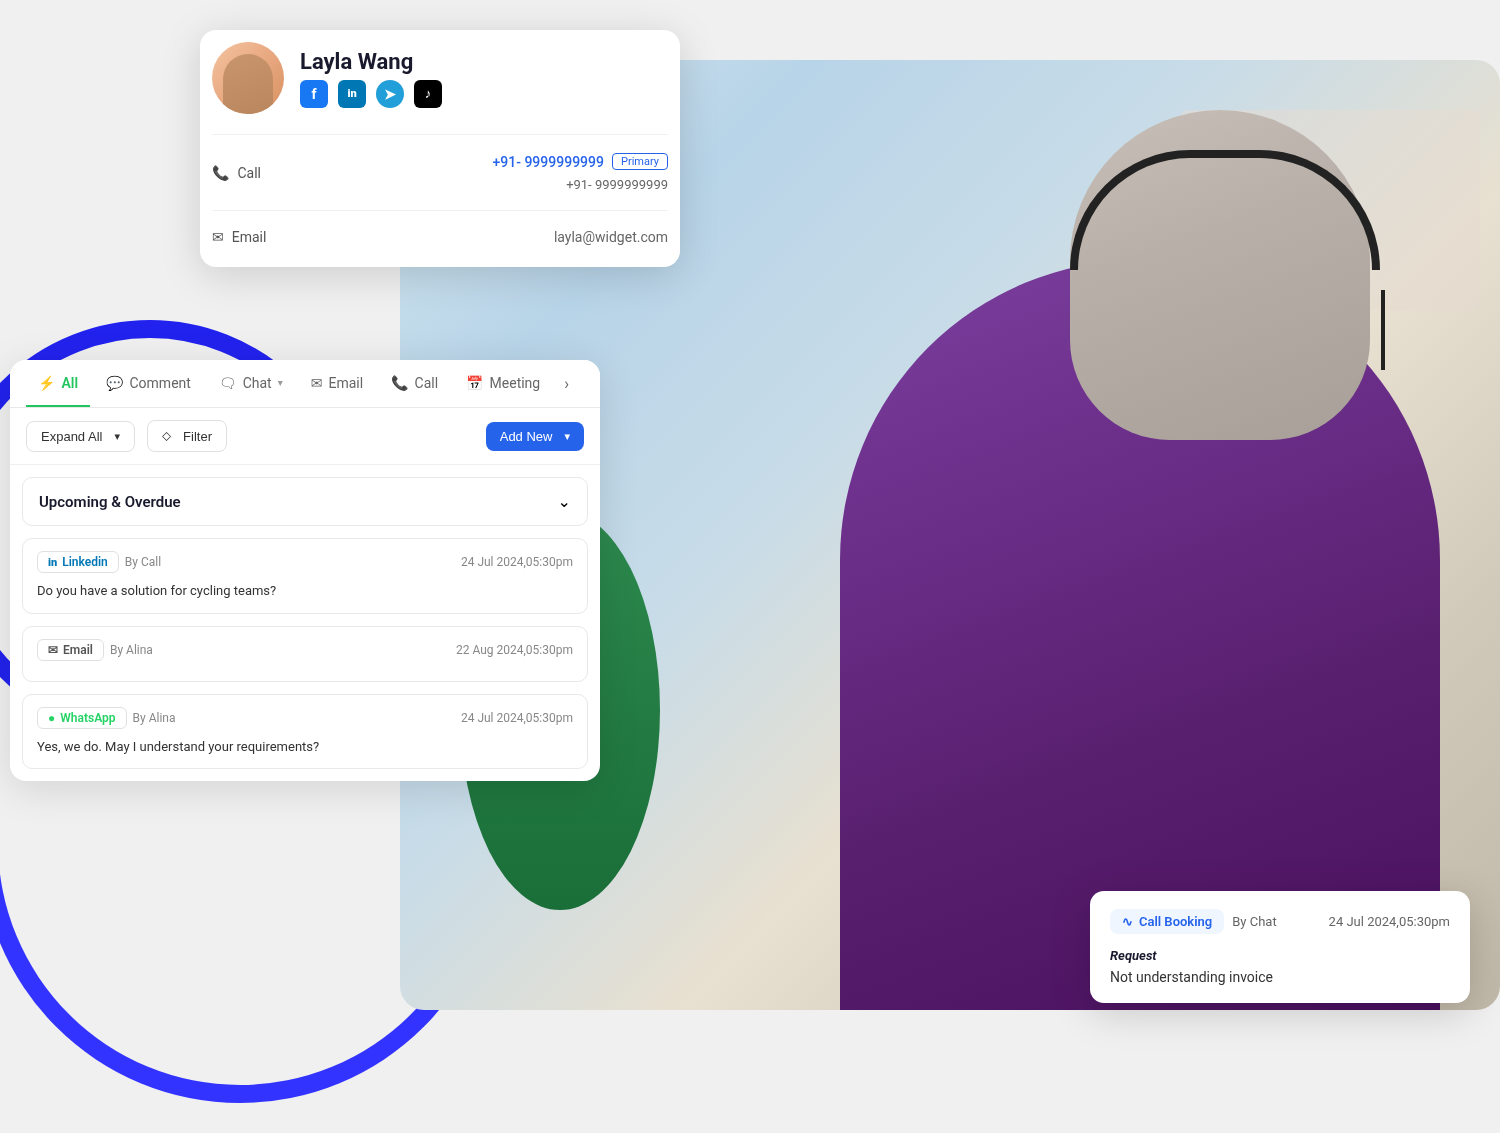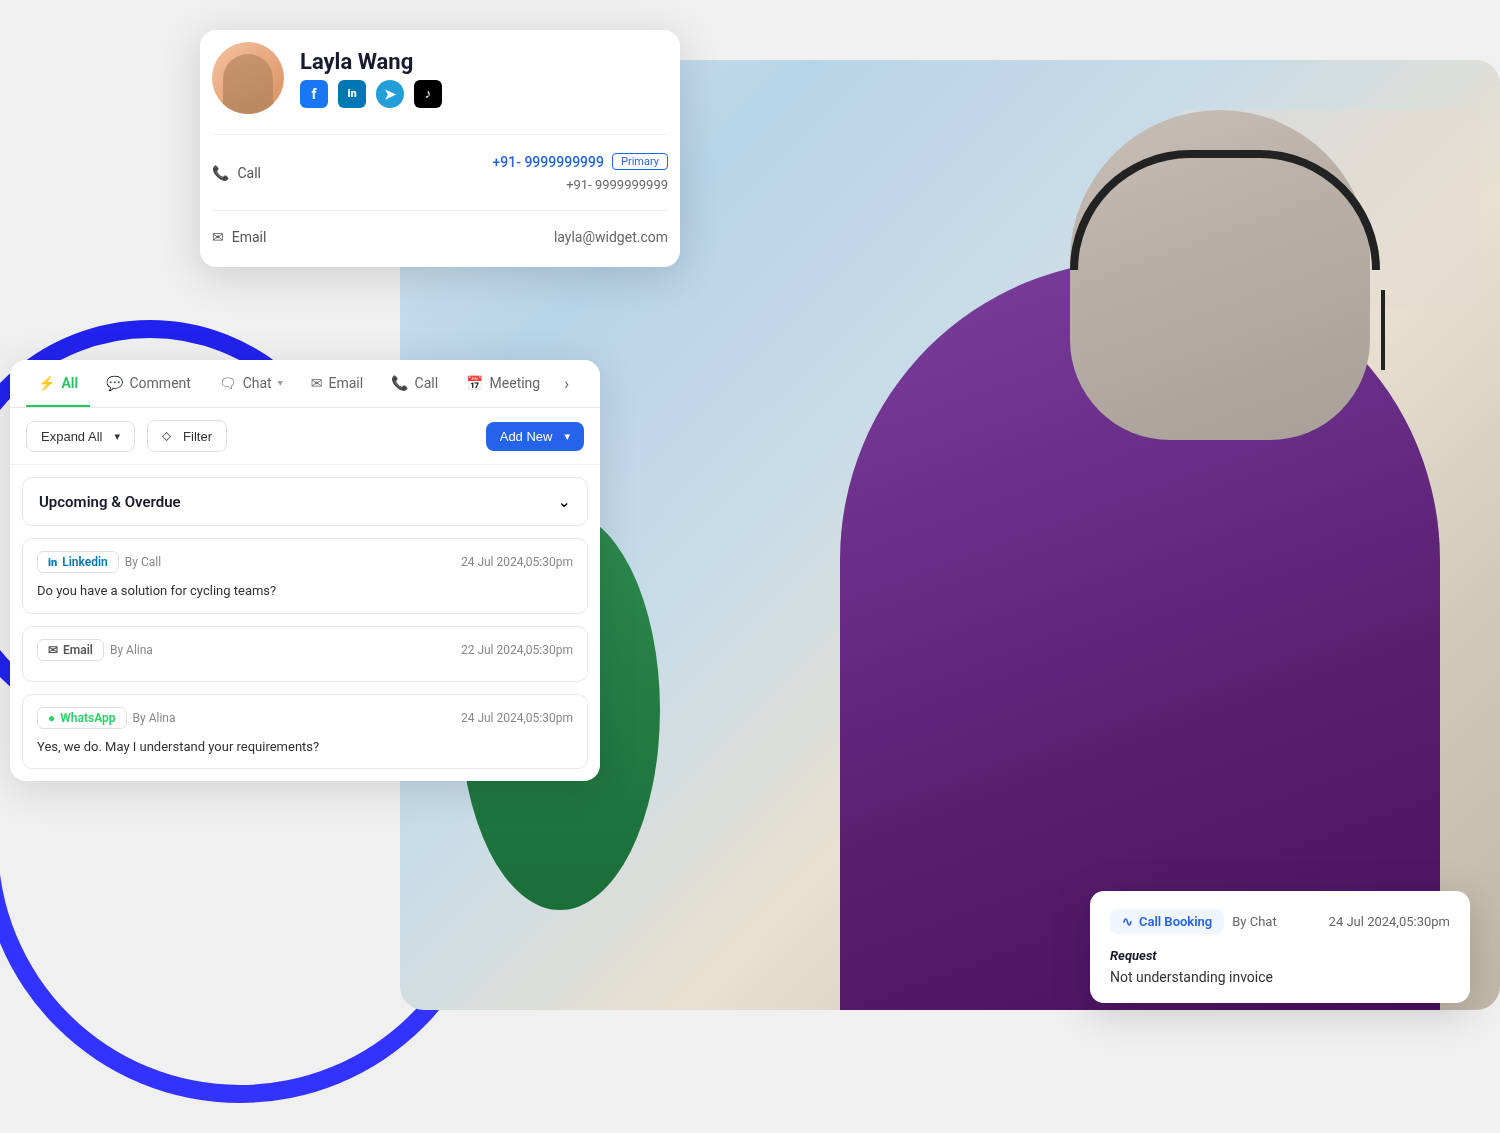--- a/index.html
+++ b/index.html
@@ -571,21 +571,21 @@
 
   <div class="activity-item">
     <div class="activity-item-header">
       <div class="activity-source">
         <div class="source-badge badge-email">
           <span>✉</span>
           <span>Email</span>
         </div>
         <span class="by-label">By Alina</span>
       </div>
-      <span class="activity-time">22 Jul 2024,05:30pm</span>
+      <span class="activity-time">22 Aug 2024,05:30pm</span>
     </div>
   </div>
 
   <div class="activity-item">
     <div class="activity-item-header">
       <div class="activity-source">
         <div class="source-badge badge-whatsapp">
           <span style="color:#25d366;">●</span>
           <span>WhatsApp</span>
         </div>

